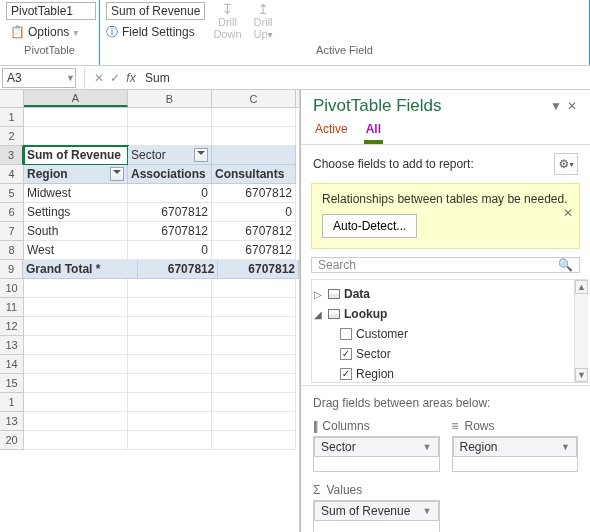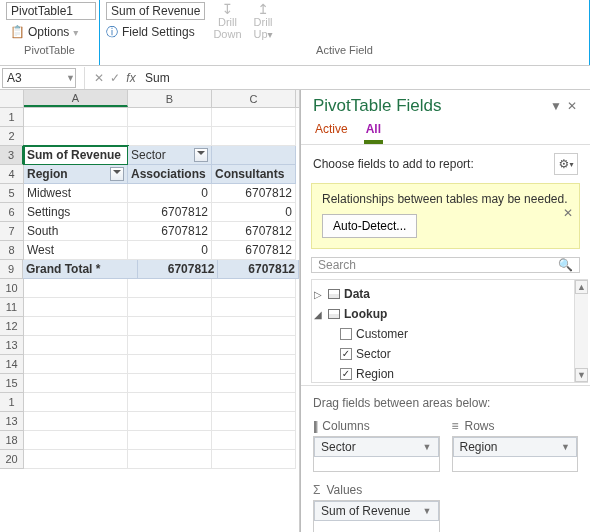--- a/index.html
+++ b/index.html
@@ -247,26 +247,20 @@
           <div class="c" style="width:84px"></div>
           <div class="c" style="width:84px"></div>
         </div>
       <div class="r">
           <div class="rh">13</div>
           <div class="c" style="width:104px"></div>
           <div class="c" style="width:84px"></div>
           <div class="c" style="width:84px"></div>
         </div>
       <div class="r">
-          <div class="rh">18</div>
-          <div class="c" style="width:104px"></div>
-          <div class="c" style="width:84px"></div>
-          <div class="c" style="width:84px"></div>
-        </div>
-      <div class="r">
           <div class="rh">20</div>
           <div class="c" style="width:104px"></div>
           <div class="c" style="width:84px"></div>
           <div class="c" style="width:84px"></div>
         </div>
     </div>
   </div>
 
   <div class="pane">
     <div class="pane-head">

